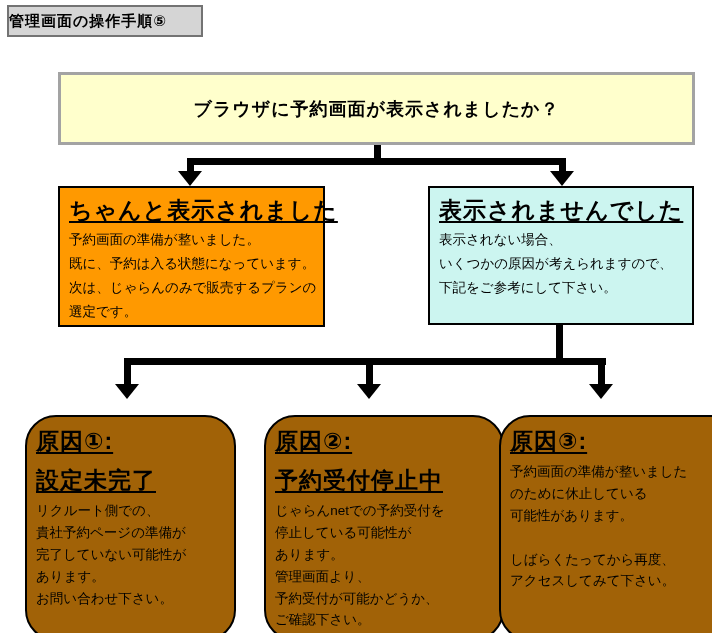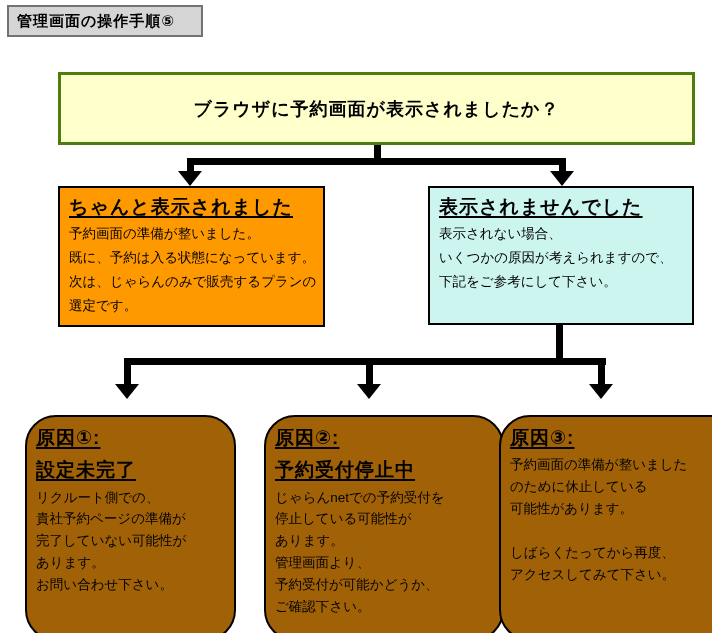--- a/index.html
+++ b/index.html
@@ -16,33 +16,33 @@
   
   .title-box {
     position: absolute;
     left: 7px; top: 5px;
     width: 196px; height: 32px;
     background: #d5d5d5;
     border: 2px solid #737373;
     box-sizing: border-box;
     display: flex;
     align-items: center;
-    padding-left: 8px;
+    padding-left: 0;
     font-size: 15px;
     font-weight: bold;
     letter-spacing: 1px;
   }
 
   
   .question-box {
     position: absolute;
     left: 58px; top: 72px;
     width: 637px; height: 73px;
     background: #ffffcc;
-    border: 3px solid #4d7c0f;
+    border: 3px solid #a3a3a3;
     box-sizing: border-box;
     display: flex;
     align-items: center;
     justify-content: center;
     font-size: 18px;
     font-weight: bold;
     letter-spacing: 1px;
   }
 
   
@@ -56,21 +56,21 @@
   }
 
   
   .flow-box {
     position: absolute;
     border: 2px solid #000000;
     box-sizing: border-box;
     padding: 5px 9px;
   }
   .box-title {
-    font-size: 19px;
+    font-size: 23px;
     font-weight: bold;
     text-decoration: underline;
     text-decoration-thickness: 2px;
     text-underline-offset: 3px;
     line-height: 1.5;
     letter-spacing: 1px;
     white-space: nowrap;
   }
   .box-title.small { font-size: 16px; letter-spacing: 0; }
   .box-line {

